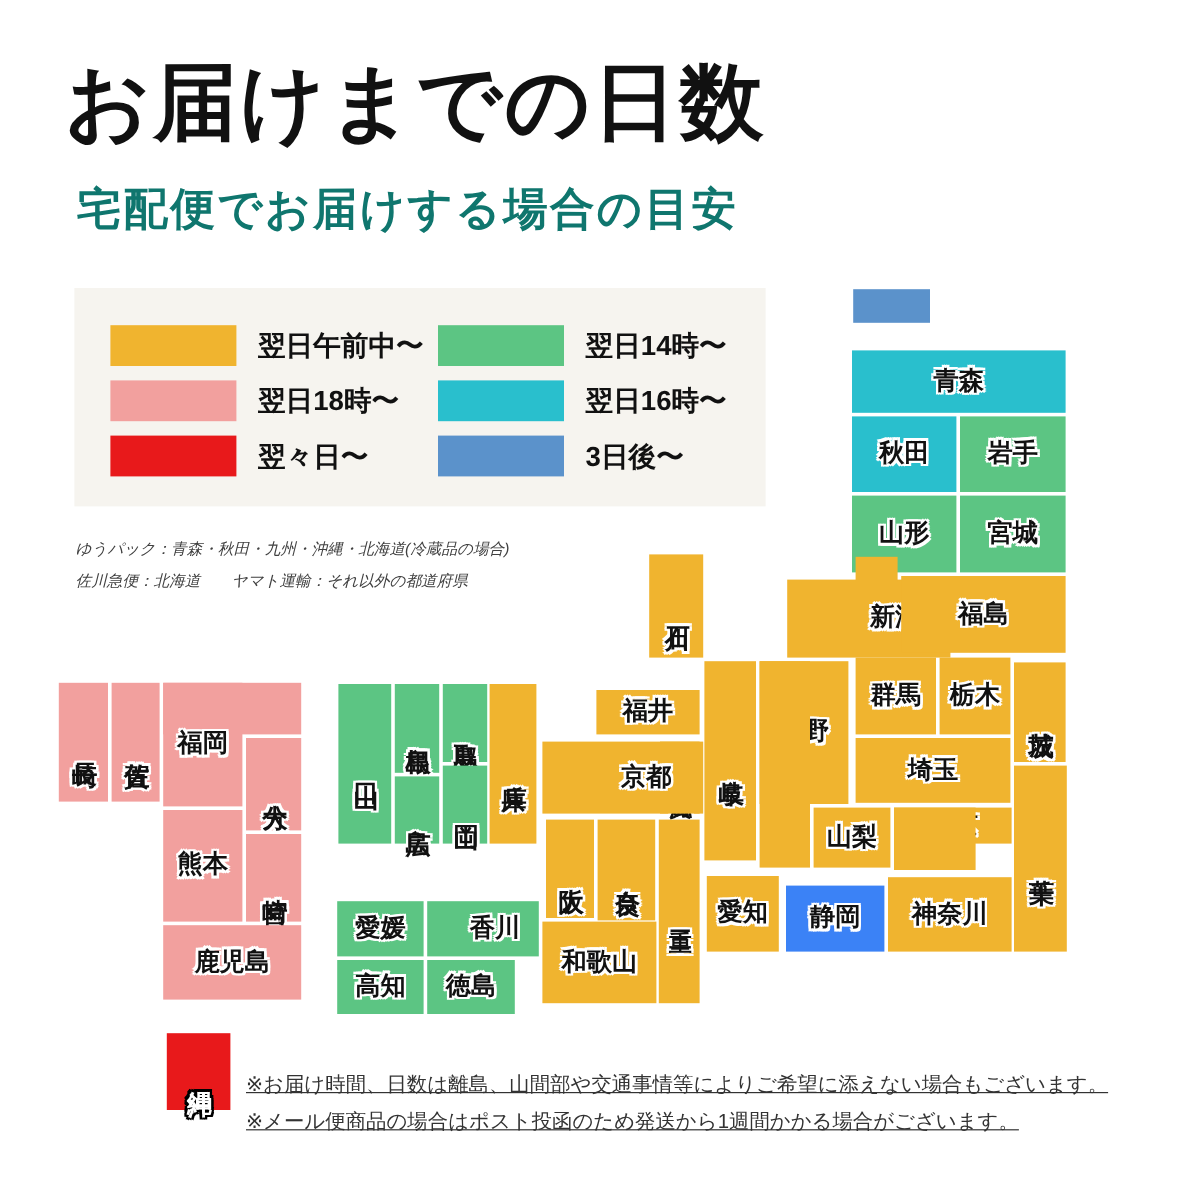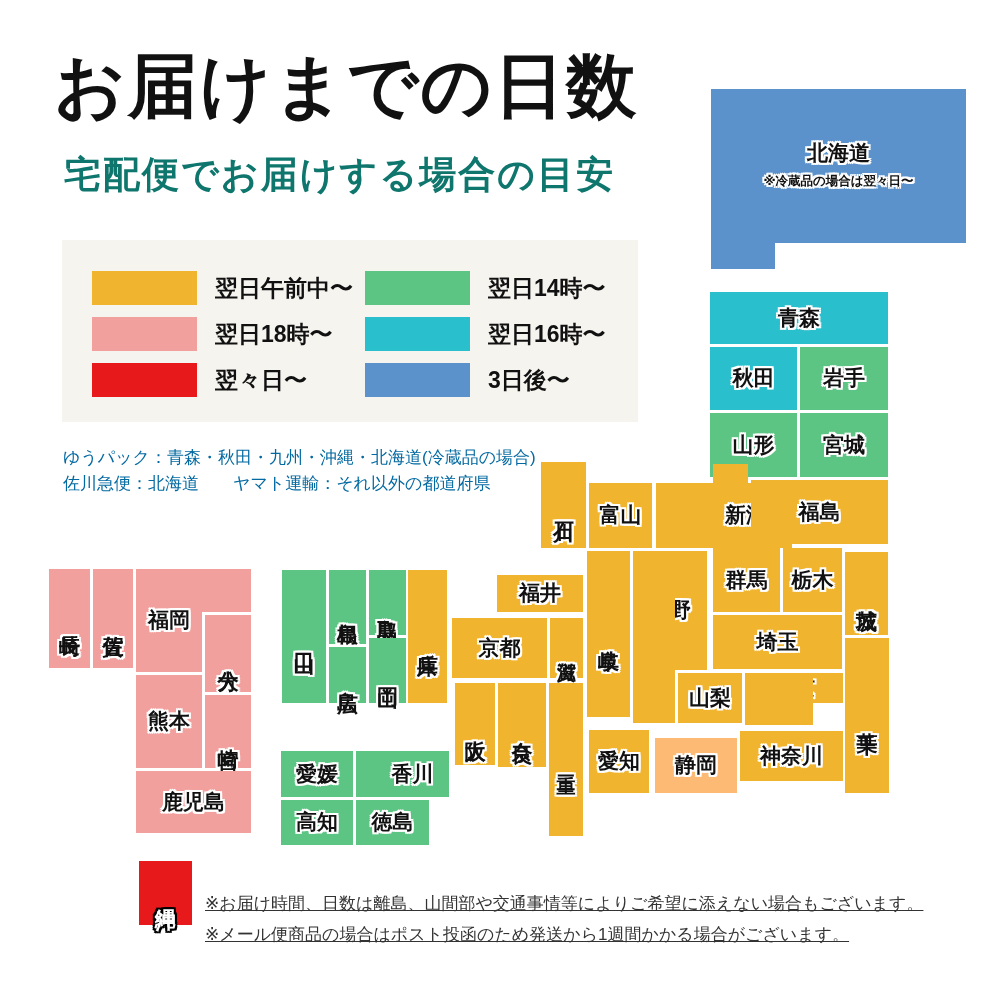--- a/index.html
+++ b/index.html
@@ -18,21 +18,21 @@
   #subtitle{
     left:64px;top:150px;width:620px;
     font-family:"Liberation Serif","DejaVu Serif",serif;
     font-weight:bold;font-size:37px;color:#0f766e;letter-spacing:2px;
   }
   
   #legend-panel{left:62px;top:240px;width:576px;height:182px;}
   .legend-swatch{position:absolute;width:105px;height:34px;}
   .legend-label{position:absolute;height:34px;line-height:34px;font-size:23px;font-weight:bold;color:#111;}
   
-  #carrier-notes{left:63px;top:445px;width:520px;font-size:17px;line-height:26px;color:#0369a1;}
+  #carrier-notes{left:63px;top:445px;width:520px;font-size:13px;line-height:26px;color:#404040;font-style:italic;}
   
   #map{left:0;top:0;width:1000px;height:1000px;}
   .block{position:absolute;display:flex;align-items:center;justify-content:center;overflow:visible;}
   .plabel{
     font-weight:bold;font-size:21px;color:#111;white-space:nowrap;line-height:1.05;
     text-shadow:-2px -2px 0 #fff,2px -2px 0 #fff,-2px 2px 0 #fff,2px 2px 0 #fff,
                  -2px 0 0 #fff,2px 0 0 #fff,0 -2px 0 #fff,0 2px 0 #fff;
   }
   .plabel.vert{writing-mode:vertical-rl;text-orientation:upright;letter-spacing:0;}
   .plabel.small{font-size:19px;}
@@ -70,26 +70,20 @@
     <div class="legend-swatch" style="left: 303px; top: 123px; background: rgb(91, 146, 203);"></div>
     <div class="legend-label" style="left: 426px; top: 123px;">3日後〜</div>
   </div>
 
 <div class="abs" id="carrier-notes">
   <div>ゆうパック：青森・秋田・九州・沖縄・北海道(冷蔵品の場合)</div>
   <div>佐川急便：北海道　　ヤマト運輸：それ以外の都道府県</div>
 </div>
 
 <div class="abs" id="map">
-    <div class="block" style="left: 711px; top: 89px; width: 255px; height: 154px; background: rgb(91, 146, 203);">
-      <div class="labelcol">
-        <span class="plabel">北海道</span>
-        <span class="pnote">※冷蔵品の場合は翌々日〜</span>
-      </div>
-    </div>
     <div class="block" style="left: 711px; top: 241px; width: 64px; height: 28px; background: rgb(91, 146, 203);"></div>
     <div class="block" style="left: 710px; top: 292px; width: 178px; height: 52px; background: rgb(41, 191, 205);">
       <div class="labelcol">
         <span class="plabel">青森</span>
       </div>
     </div>
     <div class="block" style="left: 710px; top: 347px; width: 87px; height: 63px; background: rgb(41, 191, 205);">
       <div class="labelcol">
         <span class="plabel">秋田</span>
       </div>
@@ -108,25 +102,20 @@
       <div class="labelcol">
         <span class="plabel">宮城</span>
       </div>
     </div>
     <div class="block" style="left: 656px; top: 483px; width: 92px; height: 65px; background: rgb(240, 180, 47); padding-left: 44px;">
       <div class="labelcol">
         <span class="plabel">新潟</span>
       </div>
     </div>
     <div class="block" style="left: 713px; top: 464px; width: 35px; height: 21px; background: rgb(240, 180, 47);"></div>
-    <div class="block" style="left: 589px; top: 483px; width: 63px; height: 65px; background: rgb(240, 180, 47);">
-      <div class="labelcol">
-        <span class="plabel">富山</span>
-      </div>
-    </div>
     <div class="block" style="left: 541px; top: 462px; width: 45px; height: 86px; background: rgb(240, 180, 47);">
       <div class="labelcol">
         <span class="plabel vert">石川</span>
       </div>
     </div>
     <div class="block" style="left: 497px; top: 575px; width: 86px; height: 37px; background: rgb(240, 180, 47);">
       <div class="labelcol">
         <span class="plabel">福井</span>
       </div>
     </div>
@@ -175,58 +164,63 @@
       <div class="labelcol">
         <span class="plabel">東京</span>
       </div>
     </div>
     <div class="block" style="left: 745px; top: 673px; width: 68px; height: 52px; background: rgb(240, 180, 47);"></div>
     <div class="block" style="left: 845px; top: 638px; width: 44px; height: 155px; background: rgb(240, 180, 47);">
       <div class="labelcol">
         <span class="plabel vert">千葉</span>
       </div>
     </div>
-    <div class="block" style="left: 740px; top: 731px; width: 103px; height: 50px; background: rgb(240, 180, 47);">
+    <div class="block" style="left: 740px; top: 731px; width: 103px; height: 62px; background: rgb(240, 180, 47);">
       <div class="labelcol">
         <span class="plabel">神奈川</span>
       </div>
     </div>
-    <div class="block" style="left: 655px; top: 738px; width: 82px; height: 55px; background: #fdba74;">
+    <div class="block" style="left: 655px; top: 738px; width: 82px; height: 55px; background: #3b82f6;">
       <div class="labelcol">
         <span class="plabel">静岡</span>
       </div>
     </div>
     <div class="block" style="left: 589px; top: 730px; width: 60px; height: 63px; background: rgb(240, 180, 47);">
       <div class="labelcol">
         <span class="plabel">愛知</span>
       </div>
     </div>
     <div class="block" style="left: 550px; top: 618px; width: 33px; height: 60px; background: rgb(240, 180, 47);">
       <div class="labelcol">
         <span class="plabel vert small">滋賀</span>
       </div>
     </div>
-    <div class="block" style="left: 452px; top: 618px; width: 95px; height: 60px; background: rgb(240, 180, 47);">
+    <div class="block" style="left: 452px; top: 618px; width: 95px; height: 60px; background: rgb(240, 180, 47); padding-left: 39px;">
       <div class="labelcol">
         <span class="plabel">京都</span>
       </div>
     </div>
     <div class="block" style="left: 455px; top: 683px; width: 40px; height: 82px; background: rgb(240, 180, 47);">
       <div class="labelcol">
         <span class="plabel vert">大阪</span>
       </div>
     </div>
     <div class="block" style="left: 498px; top: 683px; width: 48px; height: 84px; background: rgb(240, 180, 47);">
       <div class="labelcol">
         <span class="plabel vert">奈良</span>
       </div>
     </div>
     <div class="block" style="left: 549px; top: 683px; width: 34px; height: 153px; background: rgb(240, 180, 47);">
       <div class="labelcol">
         <span class="plabel vert small">三重</span>
+      </div>
+    </div>
+    <div class="block" style="left: 452px; top: 768px; width: 95px; height: 68px; background: rgb(240, 180, 47);">
+      <div class="labelcol">
+        <span class="plabel">和歌山</span>
       </div>
     </div>
     <div class="block" style="left: 408px; top: 570px; width: 39px; height: 133px; background: rgb(240, 180, 47);">
       <div class="labelcol">
         <span class="plabel vert">兵庫</span>
       </div>
     </div>
     <div class="block" style="left: 369px; top: 570px; width: 37px; height: 65px; background: rgb(92, 197, 131);">
       <div class="labelcol">
         <span class="plabel vert">鳥取</span>

